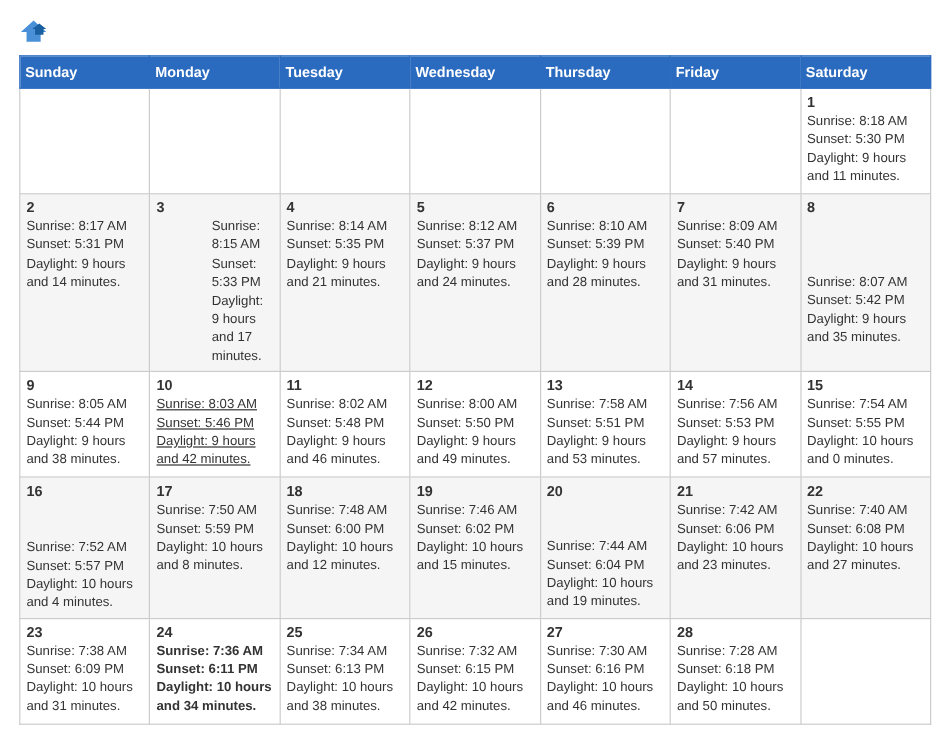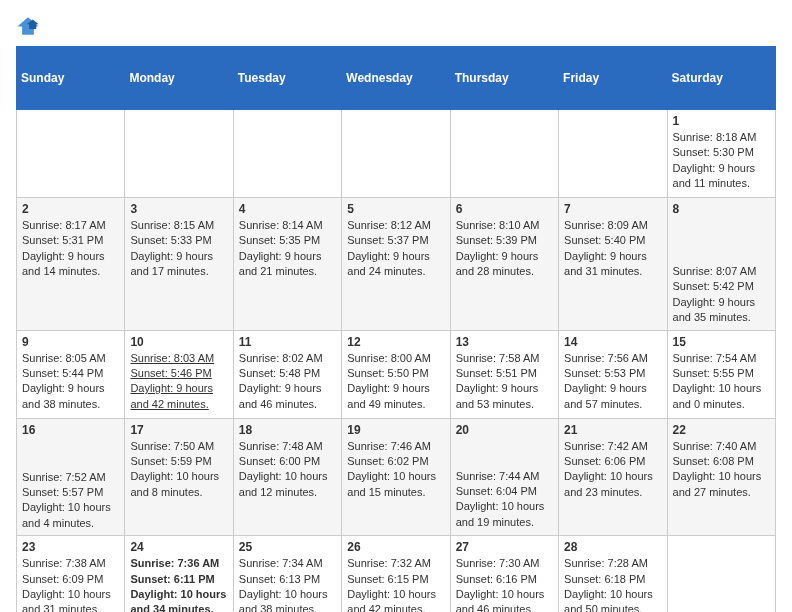--- a/index.html
+++ b/index.html
@@ -41,21 +41,21 @@
     .calendar {
       width: 100%;
       border-collapse: collapse;
       border: 1px solid #ccc;
     }
     .calendar th {
       background-color: #2a6abf;
       color: #fff;
       font-size: 12px;
       font-weight: bold;
-      padding: 24px 4px;
+      padding: 6px 4px;
       text-align: left;
       border: 1px solid #2a6abf;
     }
     .calendar td {
       vertical-align: top;
       border: 1px solid #ccc;
       padding: 4px 5px;
       font-size: 10px;
       color: #333;
       width: calc(100% / 7);
@@ -134,21 +134,21 @@
       </tr>
       <tr class="row-alt">
         <td>
           <span class="day-num">2</span>
           <div class="day-info" style="white-space: pre-line;">Sunrise: 8:17 AM
 Sunset: 5:31 PM
 Daylight: 9 hours and 14 minutes.</div>
         </td>
         <td>
           <span class="day-num">3</span>
-          <div class="day-info" style="white-space: pre-line;">Sunrise: 8:15 AM
+          <div class="day-info" style="white-space: pre-line; margin-left: 46px;">Sunrise: 8:15 AM
 Sunset: 5:33 PM
 Daylight: 9 hours and 17 minutes.</div>
         </td>
         <td>
           <span class="day-num">4</span>
           <div class="day-info" style="white-space: pre-line;">Sunrise: 8:14 AM
 Sunset: 5:35 PM
 Daylight: 9 hours and 21 minutes.</div>
         </td>
         <td>

